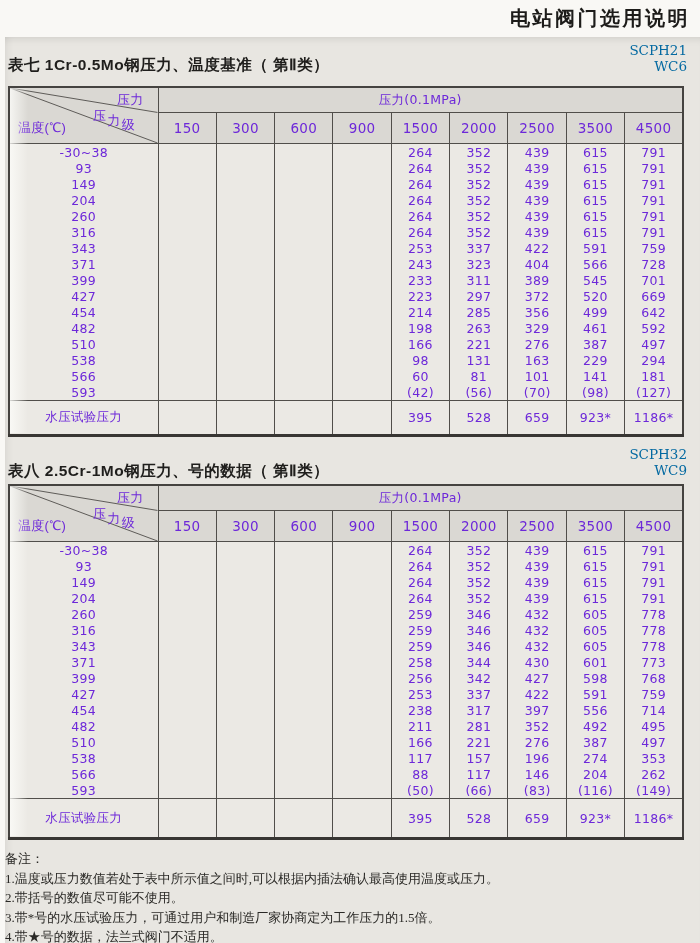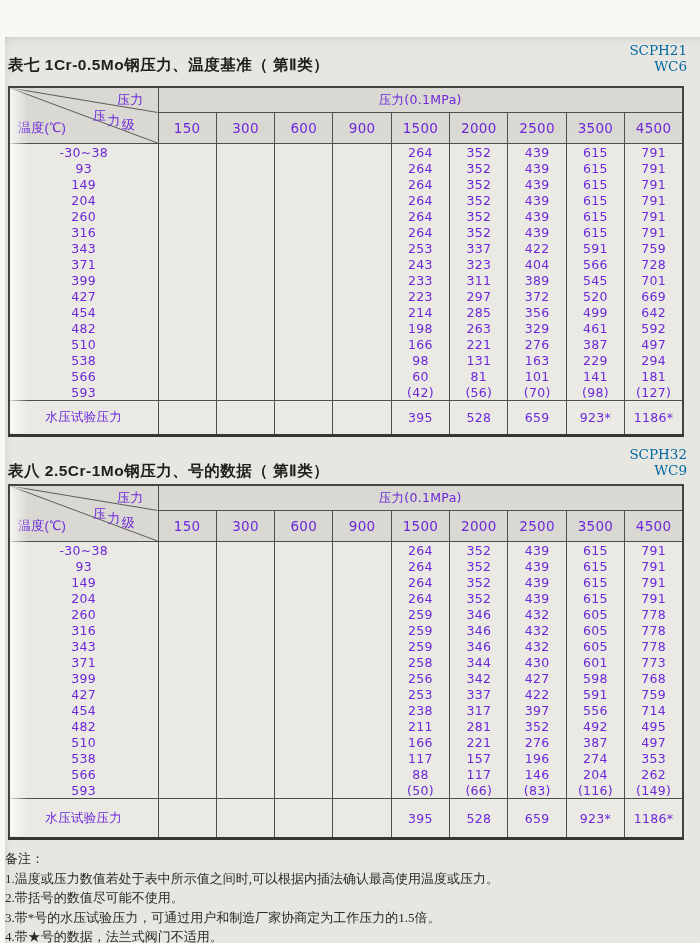--- a/index.html
+++ b/index.html
@@ -74,20 +74,21 @@
     position:absolute;left:5px;top:849px;width:692px;
     font-family:"Liberation Serif",serif;font-size:13px;line-height:19.5px;color:#2a2926;
   }
 </style>
 </head>
 <body>
 
 <div class="sheet">
   <div class="scan-bg"></div>
 
+  <div class="doc-title">电站阀门选用说明</div>
 
   <div class="grade grade-7">SCPH21
 WC6</div>
   <div class="caption cap-7">表七 1Cr-0.5Mo钢压力、温度基准（ 第Ⅱ类）</div>
 
   <div class="tblwrap t7">
     <table class="press">
       <colgroup>
           <col class="c-temp">
           <col>

